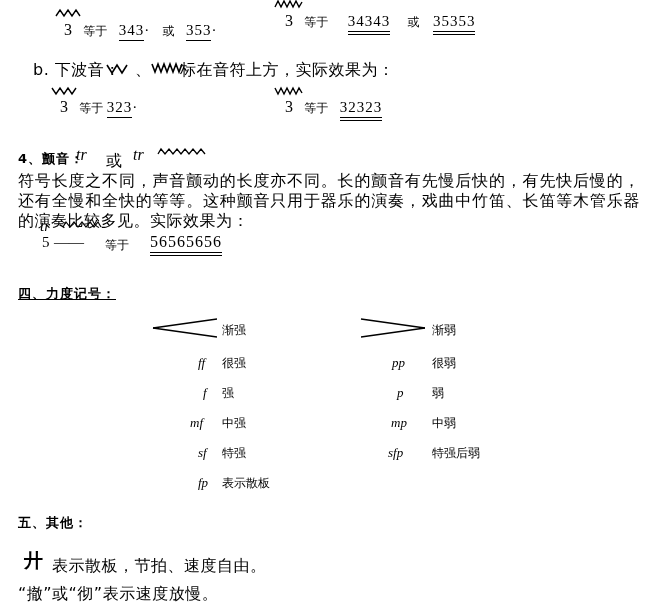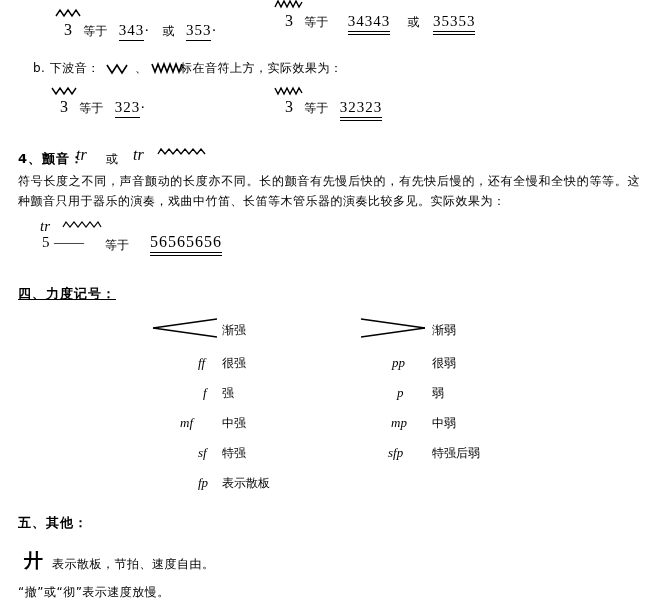--- a/index.html
+++ b/index.html
@@ -17,21 +17,21 @@
     overflow: hidden;
   }
   .page {
     position: relative;
     width: 647px;
     height: 604px;
   }
   .abs { position: absolute; }
 
   
-  .cn { font-family: "DejaVu Sans", sans-serif; font-size: 12px; letter-spacing: 0.5px; }
+  .cn { font-family: "DejaVu Sans", sans-serif; font-size: 16px; letter-spacing: 0.5px; }
   .cn-b { font-family: "DejaVu Sans", sans-serif; font-size: 13px; font-weight: bold; letter-spacing: 1px; }
   .serif-num { font-family: "Liberation Serif", serif; font-size: 15px; }
 
   
   .note-group { display: inline-block; position: relative; font-family: "Liberation Serif", serif; font-size: 15px; letter-spacing: 1px; }
   .ul1 { border-bottom: 1.3px solid #000; padding-bottom: 1px; }
   .ul2 { position: relative; }
   .ul2::after {
     content: "";
     position: absolute;
@@ -100,21 +100,21 @@
 
   
   <div class="abs" style="left:60px; top:98px;">
     <span class="mordent-num">
       <svg class="squiggle" width="26" height="11" viewBox="0 0 26 11">
         <path d="M1 3 L5 9 L9 3 L13 9 L17 3 L21 9 L25 3" stroke="#000" stroke-width="1.4" fill="none"></path>
       </svg>
       <span>3</span>
     </span>
     <span class="eq" style="margin-left:8px;">等于</span>
-    <span class="note-group ul1" style="margin-left:8px;">323</span><span class="dot-after">·</span>
+    <span class="note-group ul1" style="">323</span><span class="dot-after">·</span>
   </div>
 
   <div class="abs" style="left:245px; top:98px;margin-left:40px;">
     <span class="mordent-num">
       <svg class="squiggle" width="30" height="11" viewBox="0 0 30 11">
         <path d="M1 3 L4 9 L7 3 L10 9 L13 3 L16 9 L19 3 L22 9 L25 3 L28 8" stroke="#000" stroke-width="1.4" fill="none"></path>
       </svg>
       <span>3</span>
     </span>
     <span class="eq" style="margin-left:8px;">等于</span>
@@ -160,21 +160,21 @@
   </svg>
   <div class="abs dyn-word" style="left:432px; top:322px;">渐弱</div>
 
   
   <div class="abs dyn-sym" style="left:198px; top:355px;">ff</div>
   <div class="abs dyn-word" style="left:222px; top:355px;">很强</div>
 
   <div class="abs dyn-sym" style="left:203px; top:385px;">f</div>
   <div class="abs dyn-word" style="left:222px; top:385px;">强</div>
 
-  <div class="abs dyn-sym" style="left:180px; top:415px;">mf</div>
+  <div class="abs dyn-sym" style="left:190px; top:415px;">mf</div>
   <div class="abs dyn-word" style="left:222px; top:415px;">中强</div>
 
   <div class="abs dyn-sym" style="left:198px; top:445px;">sf</div>
   <div class="abs dyn-word" style="left:222px; top:445px;">特强</div>
 
   <div class="abs dyn-sym" style="left:198px; top:475px;">fp</div>
   <div class="abs dyn-word" style="left:222px; top:475px;">表示散板</div>
 
   
   <div class="abs dyn-sym" style="left:392px; top:355px;">pp</div>

